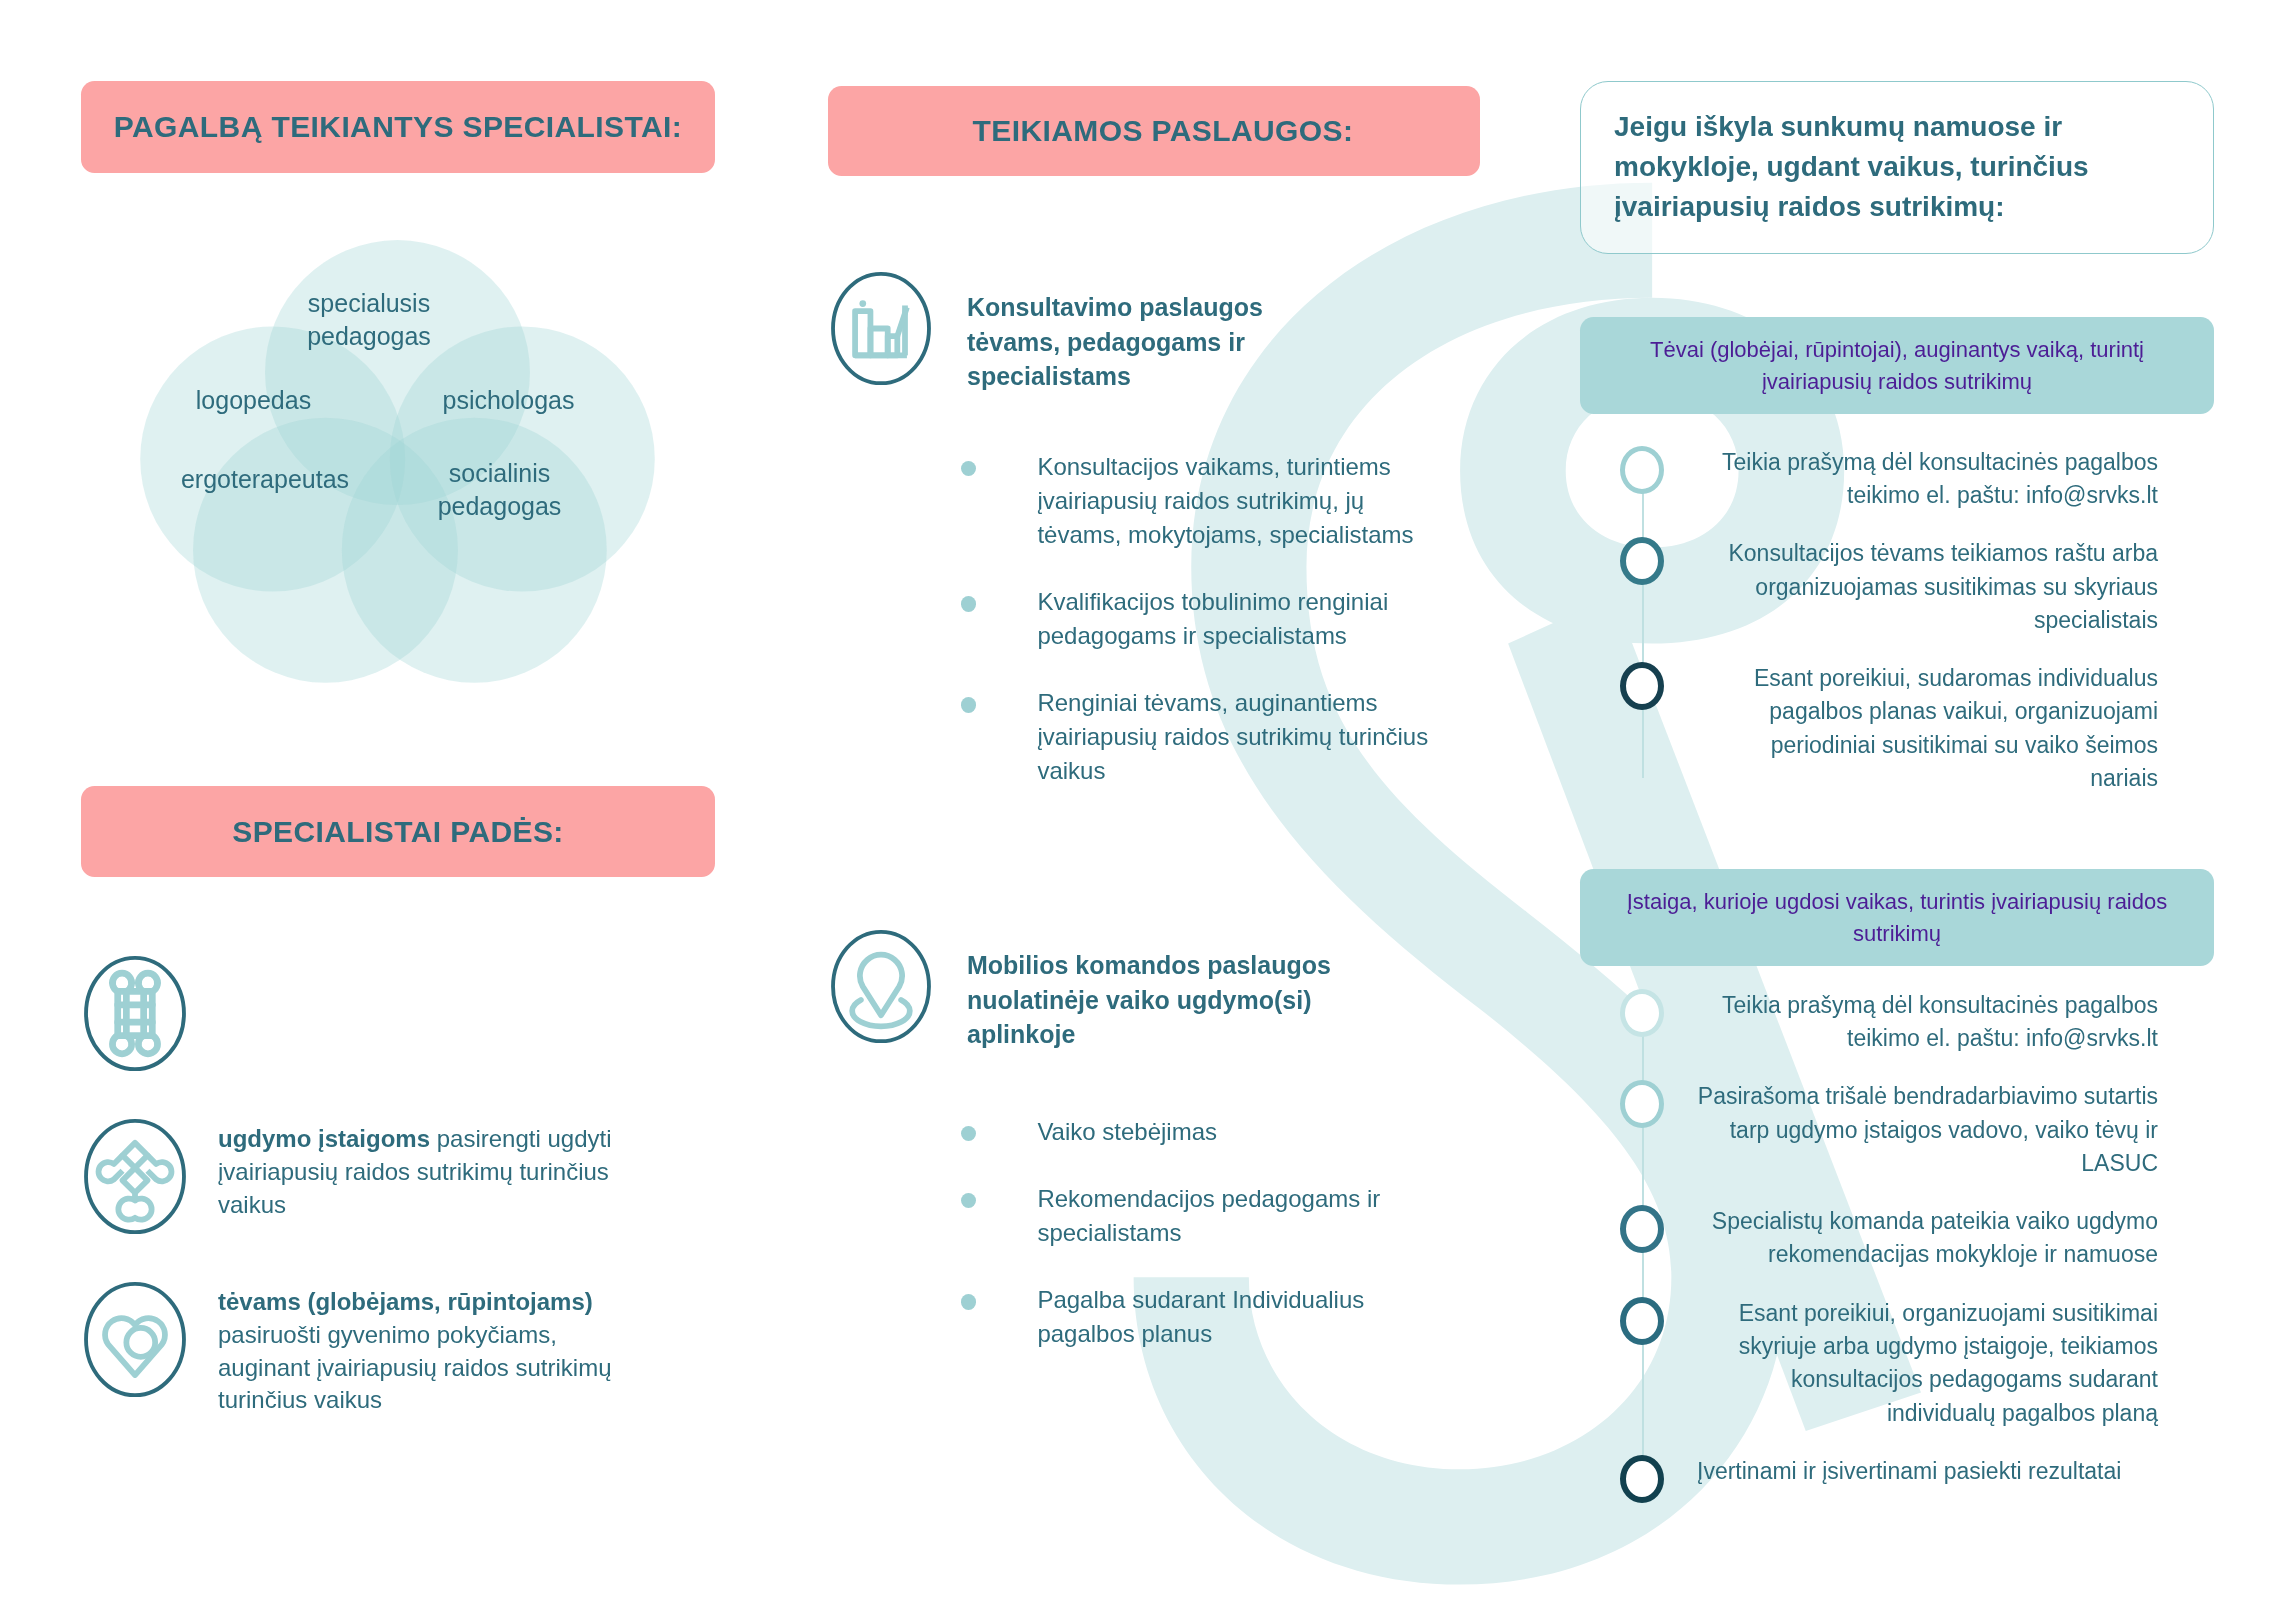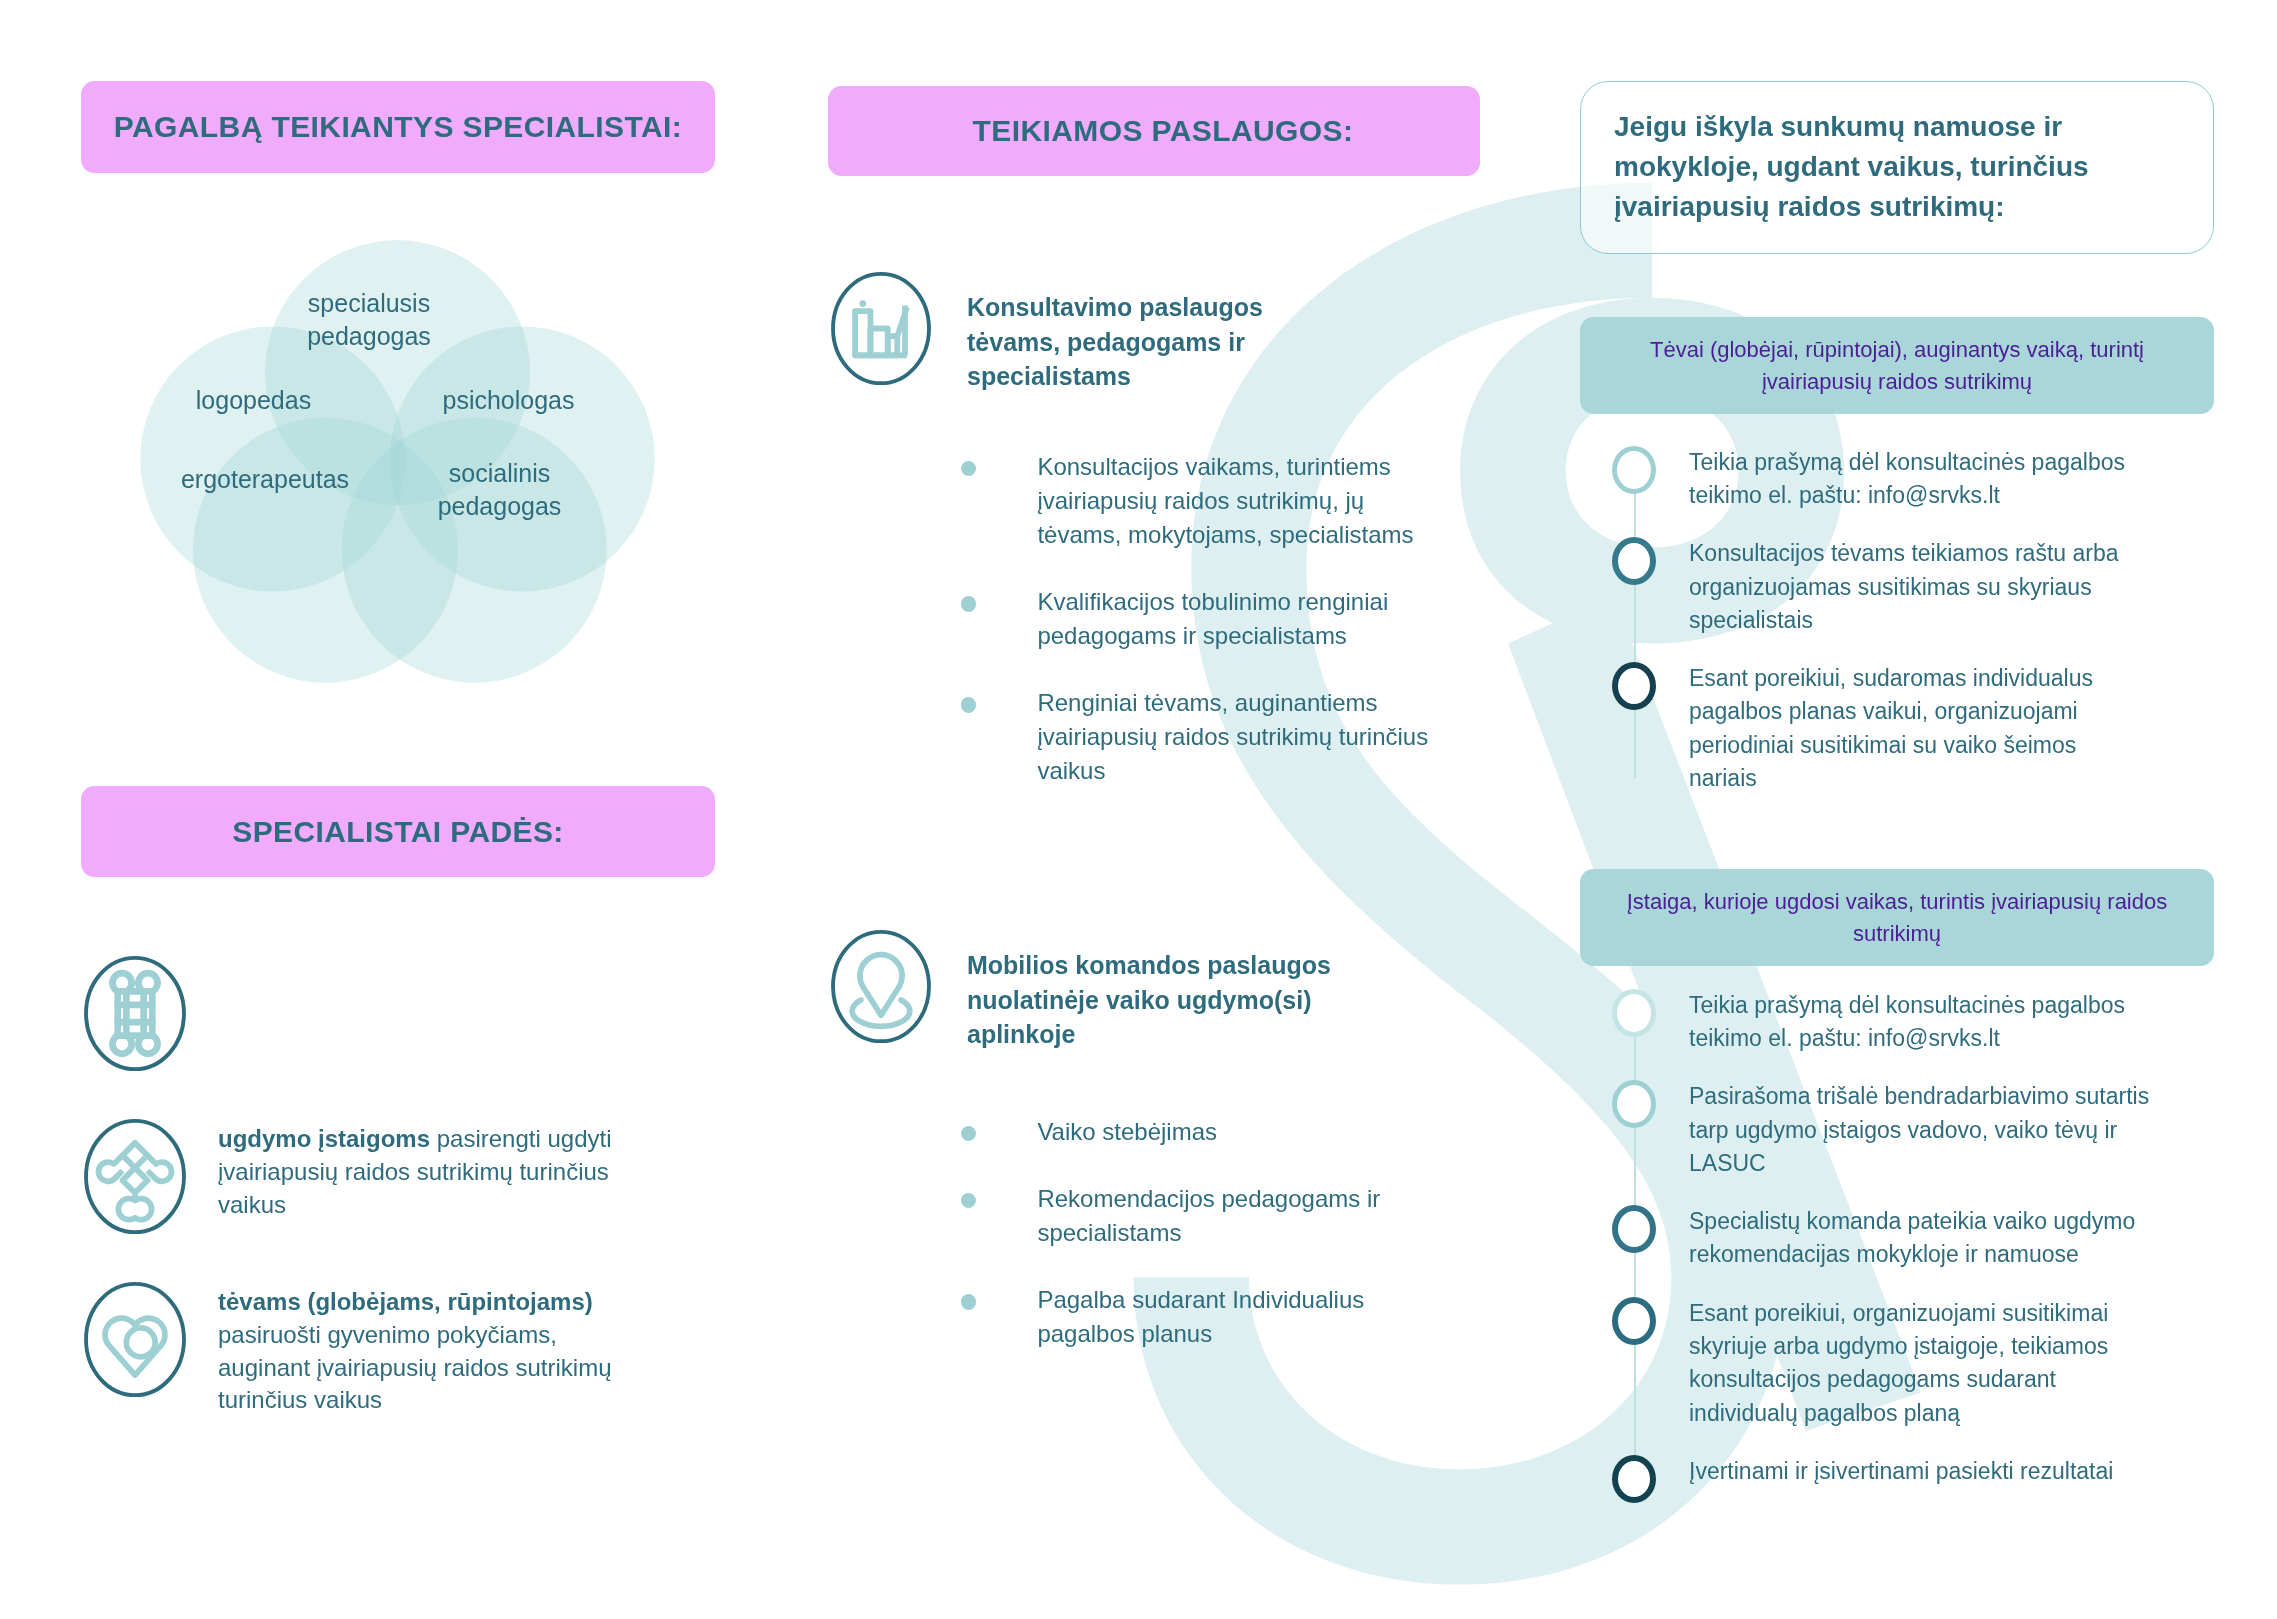--- a/index.html
+++ b/index.html
@@ -24,21 +24,21 @@
   
   #page{position:absolute;inset:0;z-index:2;}
 
   .col{position:absolute;}
   #col-left{left:81px;  top:0; width:634px;}
   #col-mid{ left:828px; top:0; width:672px;}
   #col-right{left:1580px;top:0; width:634px;}
 
   
   .header-bar{
-    background:#f0abfc;
+    background:#fca5a5;
     border-radius:13.4px;
     display:flex;align-items:center;justify-content:center;
     text-align:center;
     color:#2e6b7c;
     font-weight:bold;
     letter-spacing:0.4px;
   }
   .header-bar .bar-text{
     font-size:29px;
     line-height:1.25;
@@ -121,21 +121,21 @@
     position:absolute;left:0;width:634px;
     background:#a9d7d9;border-radius:13.4px;
     box-sizing:border-box;
     padding:17.3px 27px;
     text-align:center;
   }
   .sub-bar .bar-text{font-size:22px;line-height:1.42;color:#4c1d95;}
   #sub-bar-1{top:317px;}
   #sub-bar-2{top:869px;}
 
-  .timeline{position:absolute;left:8px;width:634px;}
+  .timeline{position:absolute;left:16px;width:634px;text-align:right;}
   #timeline-1{top:442px;}
   #timeline-2{top:985px;}
   .tl-line{
     position:absolute;left:46px;top:38px;bottom:38px;
     width:1.9px;background:#bfe0e1;
   }
   .tl-item{position:relative;display:flex;align-items:flex-start;margin-bottom:21px;}
   .tl-circle{
     flex:0 0 auto;
     width:44px;height:48px;border-radius:50%;

